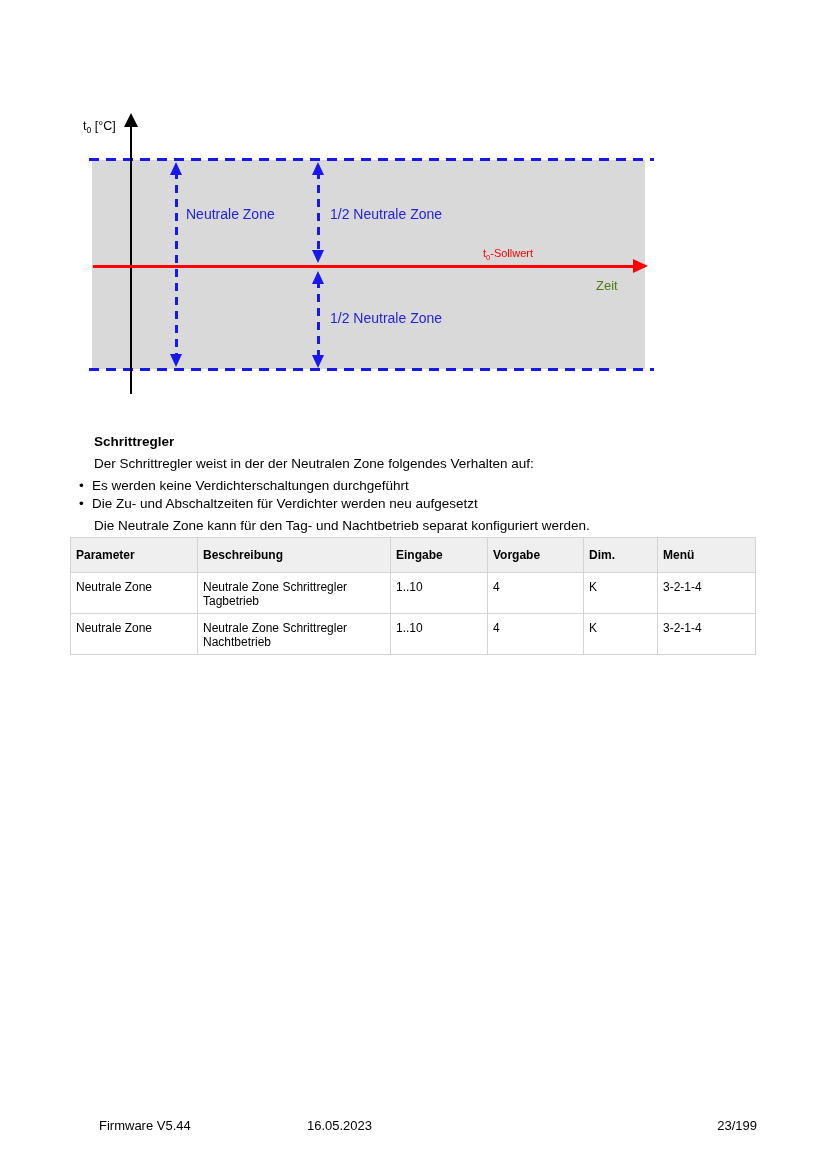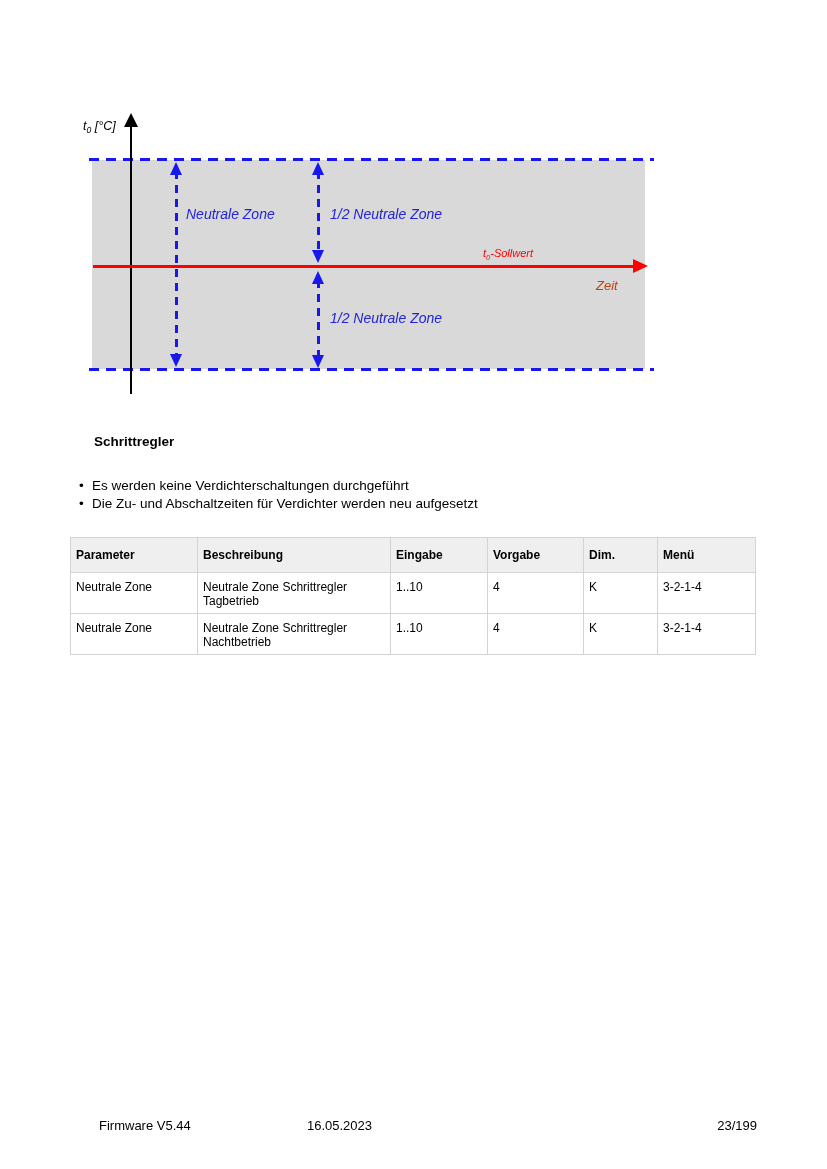--- a/index.html
+++ b/index.html
@@ -45,27 +45,27 @@
                      border-top:13px solid var(--blue);}
   .varrow.full{left:170px;top:162px;height:205px;}
   .varrow.mid-upper{left:312px;top:162px;height:101px;}
   .varrow.mid-lower{left:312px;top:271px;height:97px;}
 
   .red-line{position:absolute;left:93px;top:265px;width:541px;height:3px;background:var(--red);}
   .red-head{position:absolute;left:633px;top:259px;width:0;height:0;
             border-top:7.5px solid transparent;border-bottom:7.5px solid transparent;
             border-left:15px solid var(--red);}
 
-  .lbl{position:absolute;white-space:nowrap;font-style:italic;}
+  .lbl{position:absolute;white-space:nowrap;}
   .lbl.blue{color:var(--blue-text);font-size:14px;}
   .lbl.neutral{left:186px;top:206px;}
   .lbl.half-top{left:330px;top:206px;}
   .lbl.half-bottom{left:330px;top:310px;}
   .lbl.sollwert{left:483px;top:247px;color:var(--red);font-size:11px;}
-  .lbl.zeit{left:596px;top:278px;color:#c2410c;font-size:13px;text-align:right;}
+  .lbl.zeit{left:596px;top:278px;color:#4d7c0f;font-size:13px;text-align:right;}
   sub.small{font-size:0.68em;vertical-align:-3px;}
 
   
   .txt{position:absolute;left:70px;font-size:13.5px;line-height:18px;white-space:nowrap;margin-left:24px;}
   .txt.heading{top:433px;font-weight:bold;}
   .txt.intro{top:455px;}
   .bullet{position:absolute;left:79px;font-size:13.5px;line-height:18px;white-space:nowrap;display:flex;}
   .bullet .dot{width:13px;font-size:13.5px;}
   .bullet.b0{top:477px;}
   .bullet.b1{top:495px;}
@@ -123,30 +123,32 @@
     <div class="lbl blue half-top">1/2 Neutrale Zone</div>
     <div class="lbl blue half-bottom">1/2 Neutrale Zone</div>
 
     <div class="red-line"></div>
     <div class="red-head"></div>
     <div class="lbl sollwert"><span>t</span><sub class="small">0</sub><span>-Sollwert</span></div>
     <div class="lbl zeit">Zeit</div>
   </div>
 
   <div class="txt heading">Schrittregler</div>
+  <div class="txt intro">Der Schrittregler weist in der der Neutralen Zone folgendes Verhalten auf:</div>
 
   <div class="bullet b0">
     <span class="dot">•</span>
     <span>Es werden keine Verdichterschaltungen durchgeführt</span>
   </div>
   <div class="bullet b1">
     <span class="dot">•</span>
     <span>Die Zu- und Abschaltzeiten für Verdichter werden neu aufgesetzt</span>
   </div>
 
+  <div class="txt outro">Die Neutrale Zone kann für den Tag- und Nachtbetrieb separat konfiguriert werden.</div>
 
   <table class="params">
     <colgroup>
       <col style="width:127px">
         <col style="width:193px">
         <col style="width:97px">
       <col style="width:96px">
         <col style="width:74px">
         <col style="width:98px">
     </colgroup>

